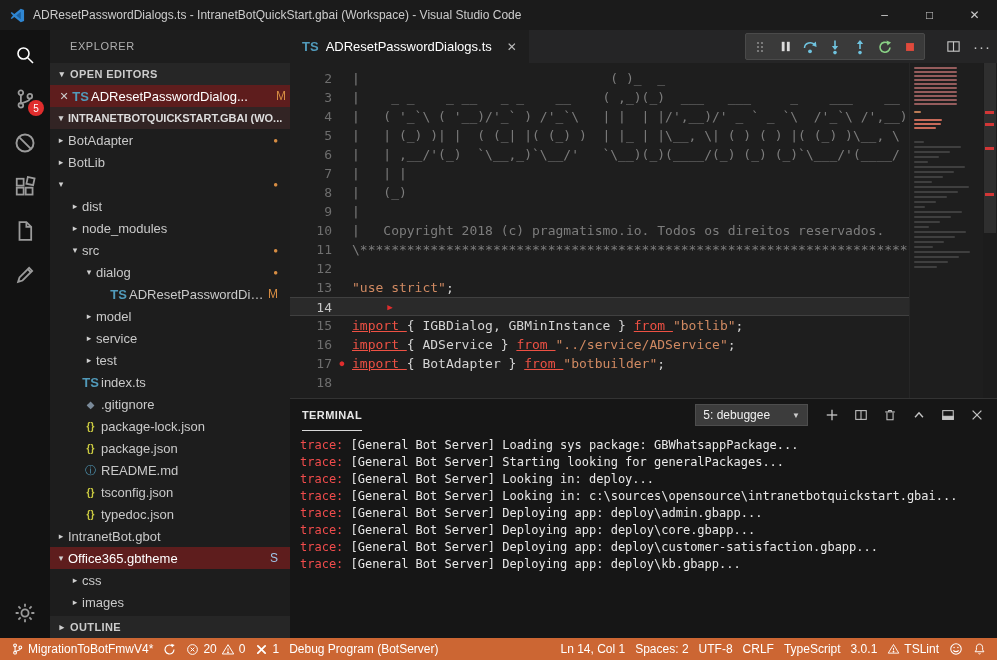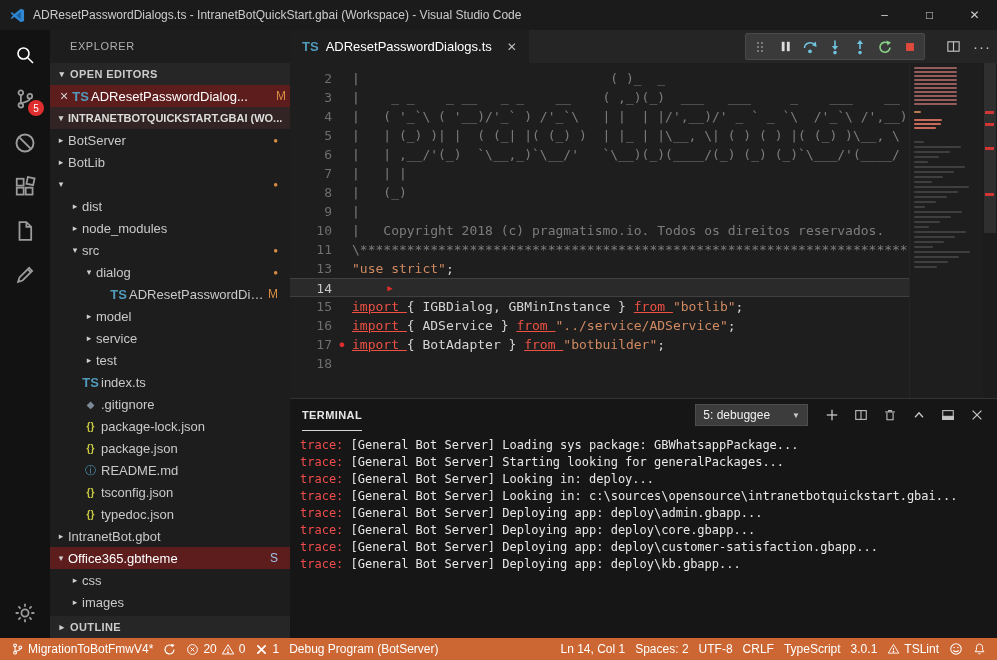--- a/index.html
+++ b/index.html
@@ -177,21 +177,21 @@
         <span class="tree-label">ADResetPasswordDialog...</span>
         <span class="badge-m">M</span>
       </div>
       <div class="ws-header">
         <span class="chevron">▾</span>
         <span>INTRANETBOTQUICKSTART.GBAI (WO...</span>
       </div>
       <div class="tree">
           <div class="tree-row" style="padding-left: 4px;">
             <span class="chevron">▸</span>
-            <span class="tree-label">BotServer</span>
+            <span class="tree-label">BotAdapter</span>
             <span class="dot">●</span>
           </div>
           <div class="tree-row" style="padding-left: 4px;">
             <span class="chevron">▸</span>
             <span class="tree-label">BotLib</span>
           </div>
           <div class="tree-row" style="padding-left: 4px;">
             <span class="chevron">▾</span>
             <span class="dot">●</span>
           </div>
@@ -365,20 +365,21 @@
             <div class="code-row"><span class="line-num">2</span><span class="gutter-marker"></span><span class="line-content"><span class="tok-cmt">|                                ( )_  _                                     |</span></span></div>
             <div class="code-row"><span class="line-num">3</span><span class="gutter-marker"></span><span class="line-content"><span class="tok-cmt">|    _ _    _ __   _ _    __    ( ,_)(_)  ___   ___     _    ___    __       |</span></span></div>
             <div class="code-row"><span class="line-num">4</span><span class="gutter-marker"></span><span class="line-content"><span class="tok-cmt">|   ( '_`\ ( '__)/'_` ) /'_`\   | |  | |/',__)/' _ ` _ `\  /'_`\ /',__)      |</span></span></div>
             <div class="code-row"><span class="line-num">5</span><span class="gutter-marker"></span><span class="line-content"><span class="tok-cmt">|   | (_) )| |  ( (_| |( (_) )  | |_ | |\__, \| ( ) ( ) |( (_) )\__, \       |</span></span></div>
             <div class="code-row"><span class="line-num">6</span><span class="gutter-marker"></span><span class="line-content"><span class="tok-cmt">|   | ,__/'(_)  `\__,_)`\__/'   `\__)(_)(____/(_) (_) (_)`\___/'(____/       |</span></span></div>
             <div class="code-row"><span class="line-num">7</span><span class="gutter-marker"></span><span class="line-content"><span class="tok-cmt">|   | |                                                                      |</span></span></div>
             <div class="code-row"><span class="line-num">8</span><span class="gutter-marker"></span><span class="line-content"><span class="tok-cmt">|   (_)                                                                      |</span></span></div>
             <div class="code-row"><span class="line-num">9</span><span class="gutter-marker"></span><span class="line-content"><span class="tok-cmt">|                                                                            |</span></span></div>
             <div class="code-row"><span class="line-num">10</span><span class="gutter-marker"></span><span class="line-content"><span class="tok-cmt">|   Copyright 2018 (c) pragmatismo.io. Todos os direitos reservados.         |</span></span></div>
             <div class="code-row"><span class="line-num">11</span><span class="gutter-marker"></span><span class="line-content"><span class="tok-cmt">\****************************************************************************/</span></span></div>
+            <div class="code-row"><span class="line-num">12</span><span class="gutter-marker"></span><span class="line-content"></span></div>
             <div class="code-row"><span class="line-num">13</span><span class="gutter-marker"></span><span class="line-content"><span class="tok-str">"use strict"</span><span class="tok-pun">;</span></span></div>
             <div class="code-row current"><span class="line-num">14</span><span class="gutter-marker gm-arrow">▶</span><span class="line-content"></span></div>
             <div class="code-row"><span class="line-num">15</span><span class="gutter-marker"></span><span class="line-content"><span class="tok-kw">import </span><span class="tok-pln">{ IGBDialog, GBMinInstance } </span><span class="tok-kw">from </span><span class="tok-str">"botlib"</span><span class="tok-pun">;</span></span></div>
             <div class="code-row"><span class="line-num">16</span><span class="gutter-marker"></span><span class="line-content"><span class="tok-kw">import </span><span class="tok-pln">{ ADService } </span><span class="tok-kw">from </span><span class="tok-str">"../service/ADService"</span><span class="tok-pun">;</span></span></div>
             <div class="code-row"><span class="line-num">17</span><span class="gutter-marker gm-dot">●</span><span class="line-content"><span class="tok-kw">import </span><span class="tok-pln">{ BotAdapter } </span><span class="tok-kw">from </span><span class="tok-str">"botbuilder"</span><span class="tok-pun">;</span></span></div>
             <div class="code-row"><span class="line-num">18</span><span class="gutter-marker"></span><span class="line-content"></span></div>
           </div>
         <div class="minimap">
             <div class="mm-bar" style="top: 4px; width: 43px; background: rgba(214, 126, 126, 0.65);"></div>
             <div class="mm-bar" style="top: 8px; width: 43px; background: rgba(214, 126, 126, 0.65);"></div>

